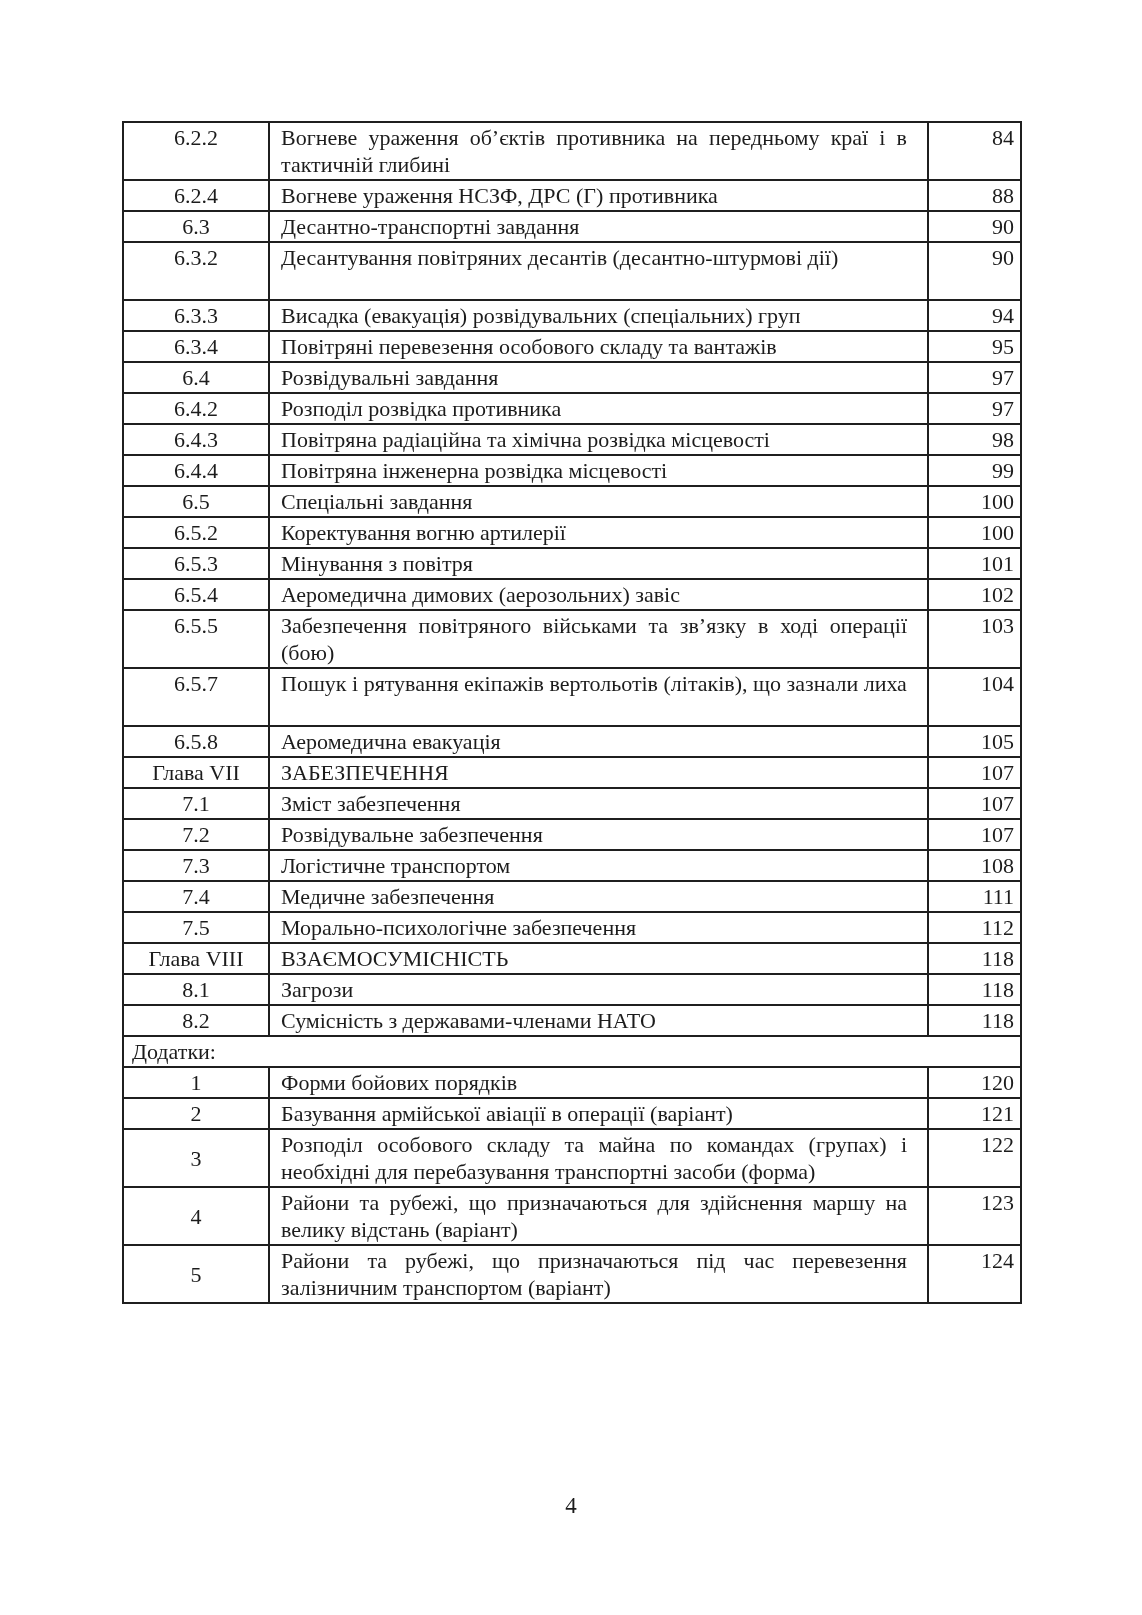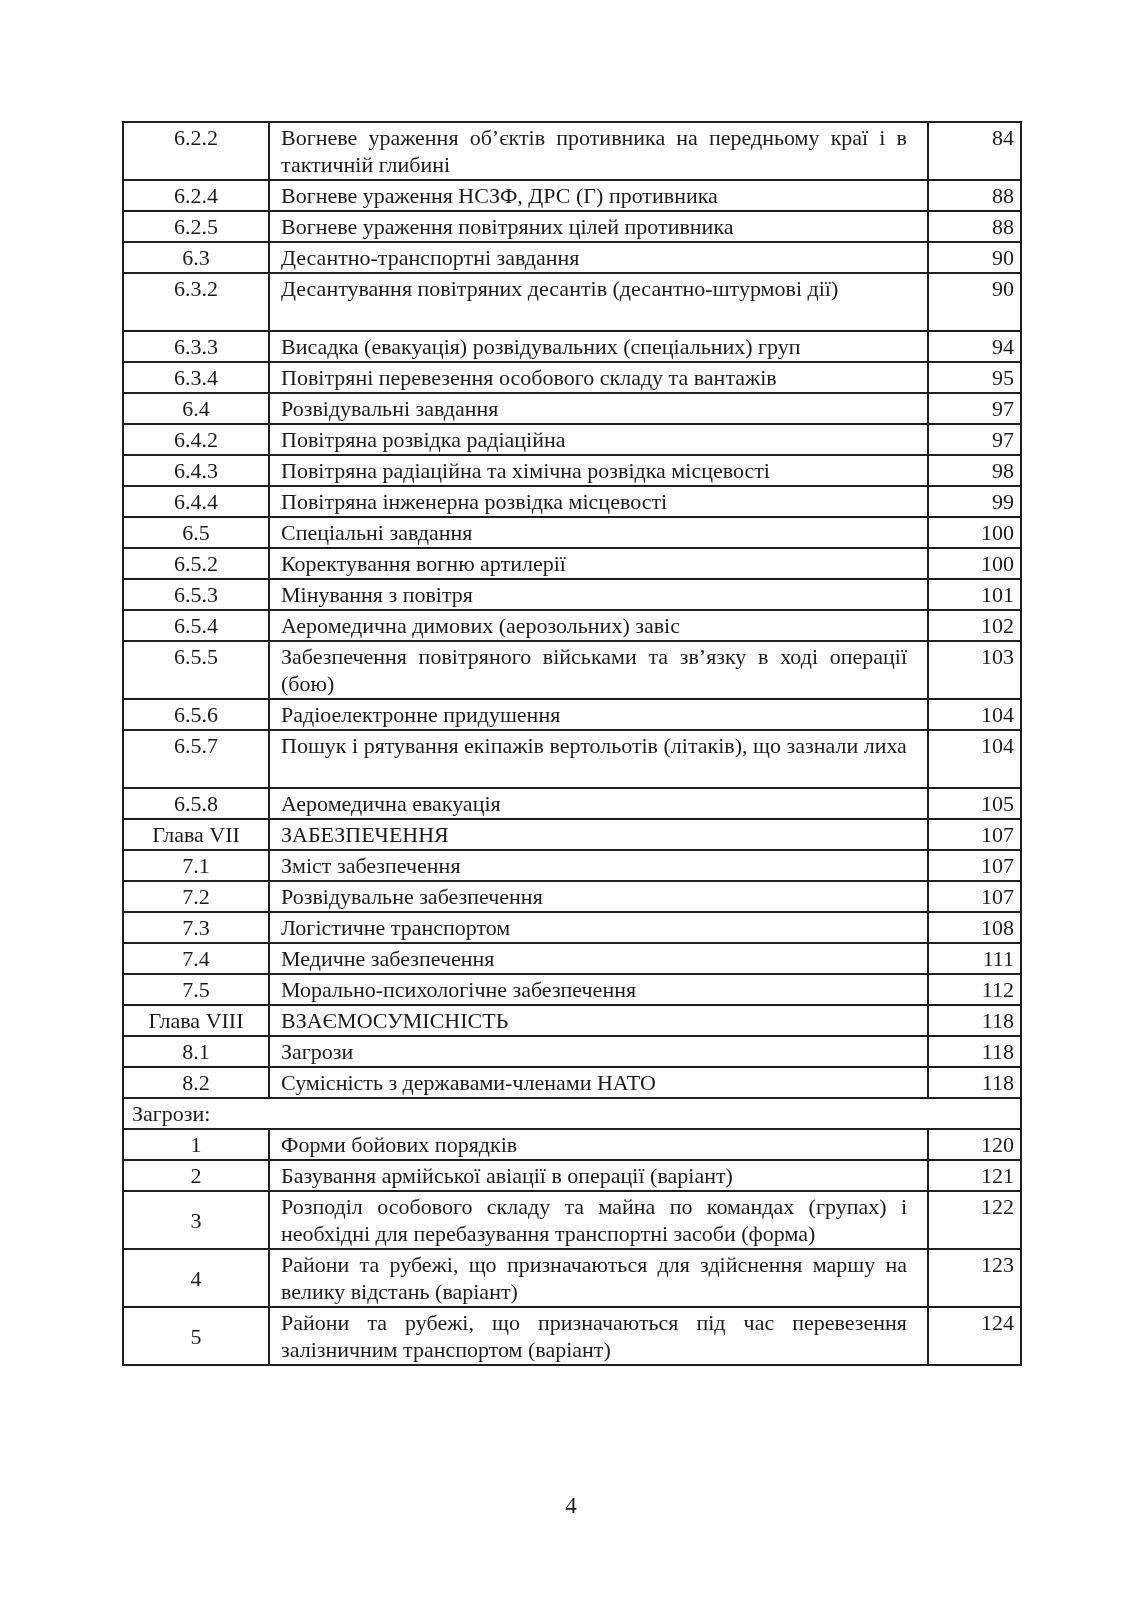--- a/index.html
+++ b/index.html
@@ -85,25 +85,20 @@
           <td class="cell num-cell">6.2.2</td>
           <td class="cell title-cell">Вогневе ураження об’єктів противника на передньому краї і в тактичній глибині</td>
           <td class="cell page-cell">84</td>
         </tr>
         <tr>
           <td class="cell num-cell">6.2.4</td>
           <td class="cell title-cell">Вогневе ураження НСЗФ, ДРС (Г) противника</td>
           <td class="cell page-cell">88</td>
         </tr>
         <tr>
-          <td class="cell num-cell">6.2.5</td>
-          <td class="cell title-cell">Вогневе ураження повітряних цілей противника</td>
-          <td class="cell page-cell">88</td>
-        </tr>
-        <tr>
           <td class="cell num-cell">6.3</td>
           <td class="cell title-cell">Десантно-транспортні завдання</td>
           <td class="cell page-cell">90</td>
         </tr>
         <tr class="h2">
           <td class="cell num-cell">6.3.2</td>
           <td class="cell title-cell">Десантування повітряних десантів (десантно-штурмові дії)</td>
           <td class="cell page-cell">90</td>
         </tr>
         <tr>
@@ -116,21 +111,21 @@
           <td class="cell title-cell">Повітряні перевезення особового складу та вантажів</td>
           <td class="cell page-cell">95</td>
         </tr>
         <tr>
           <td class="cell num-cell">6.4</td>
           <td class="cell title-cell">Розвідувальні завдання</td>
           <td class="cell page-cell">97</td>
         </tr>
         <tr>
           <td class="cell num-cell">6.4.2</td>
-          <td class="cell title-cell">Повітряна розвідка радіаційна</td>
+          <td class="cell title-cell">Розподіл розвідка противника</td>
           <td class="cell page-cell">97</td>
         </tr>
         <tr>
           <td class="cell num-cell">6.4.3</td>
           <td class="cell title-cell">Повітряна радіаційна та хімічна розвідка місцевості</td>
           <td class="cell page-cell">98</td>
         </tr>
         <tr>
           <td class="cell num-cell">6.4.4</td>
           <td class="cell title-cell">Повітряна інженерна розвідка місцевості</td>
@@ -154,25 +149,20 @@
         <tr>
           <td class="cell num-cell">6.5.4</td>
           <td class="cell title-cell">Аеромедична димових (аерозольних) завіс</td>
           <td class="cell page-cell">102</td>
         </tr>
         <tr class="h2">
           <td class="cell num-cell">6.5.5</td>
           <td class="cell title-cell">Забезпечення повітряного військами та зв’язку в ході операції (бою)</td>
           <td class="cell page-cell">103</td>
         </tr>
-        <tr>
-          <td class="cell num-cell">6.5.6</td>
-          <td class="cell title-cell">Радіоелектронне придушення</td>
-          <td class="cell page-cell">104</td>
-        </tr>
         <tr class="h2">
           <td class="cell num-cell">6.5.7</td>
           <td class="cell title-cell">Пошук і рятування екіпажів вертольотів (літаків), що зазнали лиха</td>
           <td class="cell page-cell">104</td>
         </tr>
         <tr>
           <td class="cell num-cell">6.5.8</td>
           <td class="cell title-cell">Аеромедична евакуація</td>
           <td class="cell page-cell">105</td>
         </tr>
@@ -215,21 +205,21 @@
           <td class="cell num-cell">8.1</td>
           <td class="cell title-cell">Загрози</td>
           <td class="cell page-cell">118</td>
         </tr>
         <tr>
           <td class="cell num-cell">8.2</td>
           <td class="cell title-cell">Сумісність з державами-членами НАТО</td>
           <td class="cell page-cell">118</td>
         </tr>
         <tr>
-          <td colspan="3" class="cell section-cell">Загрози:</td>
+          <td colspan="3" class="cell section-cell">Додатки:</td>
         </tr>
         <tr>
           <td class="cell num-cell">1</td>
           <td class="cell title-cell">Форми бойових порядків</td>
           <td class="cell page-cell">120</td>
         </tr>
         <tr>
           <td class="cell num-cell">2</td>
           <td class="cell title-cell">Базування армійської авіації в операції (варіант)</td>
           <td class="cell page-cell">121</td>

